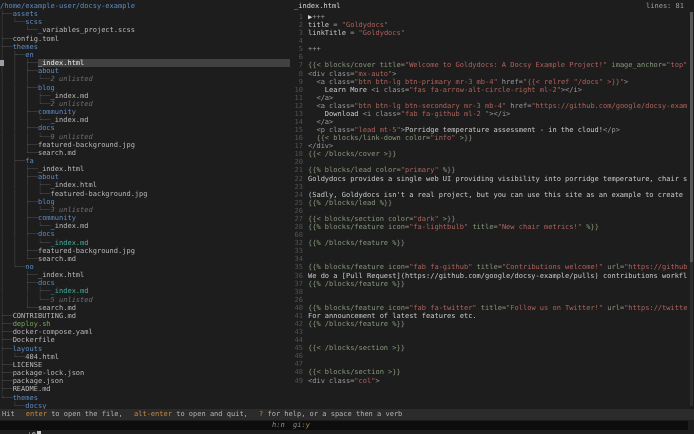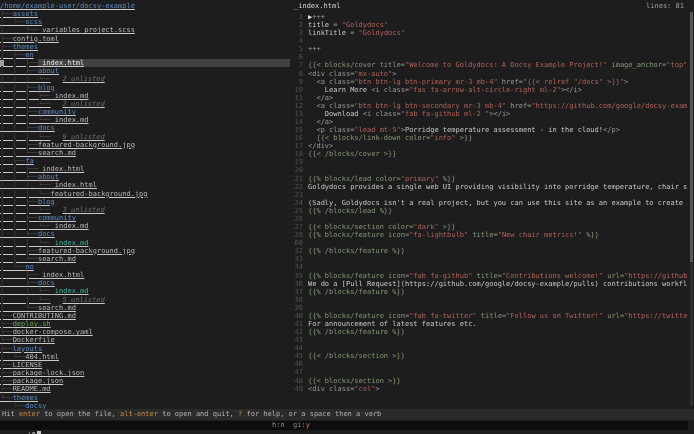--- a/index.html
+++ b/index.html
@@ -3,30 +3,30 @@
 <meta charset="utf-8">
 <style>
   html,body{margin:0;padding:0;background:#111;}
   #app{
     position:relative;width:694px;height:434px;overflow:hidden;
     background:var(--bg);
     font-family:"DejaVu Sans Mono","Liberation Mono",monospace;
     font-size:7px;color:var(--text-white);
   }
   
-  #tree{position:absolute;left:0;top:0;width:290px;height:408px;padding-top:2px;overflow:hidden;text-decoration:underline;}
+  #tree{position:absolute;left:0;top:0;width:290px;height:408px;padding-top:2px;overflow:hidden;}
   .trow{height:8.16px;line-height:8.16px;white-space:pre;display:flex;position:relative;}
   .trow .prefix{color:var(--guide);flex:none;}
   .trow .nm{flex:none;}
   .trow .fill{flex:1;}
   .nm.dir{color:var(--dir);}
   .nm.file{color:var(--file);}
   .nm.exe{color:var(--exe);}
   .nm.cyan{color:var(--cyan);}
-  .nm.unlisted{color:var(--unlisted);font-style:italic;margin-left:12px;}
+  .nm.unlisted{color:var(--unlisted);font-style:italic;}
   .trow.sel .nm{background:var(--selbg);color:var(--selfg);}
   .trow.sel .fill{background:var(--selbg);}
   .edge-marker{position:absolute;left:0;top:1px;width:4px;height:6px;background:#9e9e9e;}
   
   #preview{position:absolute;left:292px;top:0;width:402px;height:409px;overflow:hidden;}
   .pv-header{height:11px;line-height:11px;display:flex;justify-content:space-between;padding:1px 10px 0 2px;}
   .pv-title{color:#d6d6d6;}
   .pv-lines{color:#9e9e9e;}
   #code{position:absolute;left:0;top:13px;right:7px;bottom:0;overflow:hidden;}
   .cline{height:8.08px;line-height:8.08px;white-space:pre;display:flex;overflow:hidden;}
@@ -36,22 +36,22 @@
   .sg-s{color:var(--str);}
   .sg-t{color:var(--text-white);}
   .sg-m{color:var(--tmpl);}
   .sg-mk{color:#d8d8d8;}
   .sb-track{position:absolute;right:1px;top:12px;height:394px;width:3px;background:#2e2e2e;}
   .sb-thumb{position:absolute;left:0;top:0;width:3px;height:250px;background:var(--sbthumb);}
   
   #statusbar{position:absolute;left:0;top:409px;width:694px;height:11px;background:var(--helpbg);
     line-height:11px;padding-left:2px;white-space:pre;box-sizing:border-box;color:#b2b2b2;}
   .sg-help{color:#b2b2b2;}
-  .sg-key{color:var(--key);}
-  #inputrow{position:absolute;left:0;top:420px;width:592px;height:14px;background:var(--bg);}
+  .sg-key{color:var(--key);margin-left:7px;}
+  #inputrow{position:absolute;left:0;top:420px;width:592px;height:14px;background:var(--bg);font-style:italic;}
   #inputbar{position:absolute;left:0;top:1px;width:686px;height:9px;background:var(--inputbg);
     line-height:9px;padding-left:2px;white-space:pre;}
   .cursor{display:inline-block;width:4px;height:7px;background:#c8c8c8;vertical-align:middle;margin-left:1px;}
   #flags{position:absolute;left:272px;top:0;line-height:9px;}
   .fl{color:#8a8a8a;}
   .flv-b{color:var(--flagb);}
   .flv-o{color:var(--key);}
 </style>
 </head>
 <body>
@@ -127,21 +127,20 @@
         <div class="cline"><span class="ln">9</span><span class="body"><span class="sg-g">  &lt;a class=</span><span class="sg-s">"btn btn-lg btn-primary mr-3 mb-4"</span><span class="sg-g"> href=</span><span class="sg-s">"{{&lt; relref "/docs" &gt;}}"</span><span class="sg-g">&gt;</span></span></div>
         <div class="cline"><span class="ln">10</span><span class="body"><span class="sg-t">    Learn More </span><span class="sg-g">&lt;i class=</span><span class="sg-s">"fas fa-arrow-alt-circle-right ml-2"</span><span class="sg-g">&gt;&lt;/i&gt;</span></span></div>
         <div class="cline"><span class="ln">11</span><span class="body"><span class="sg-g">  &lt;/a&gt;</span></span></div>
         <div class="cline"><span class="ln">12</span><span class="body"><span class="sg-g">  &lt;a class=</span><span class="sg-s">"btn btn-lg btn-secondary mr-3 mb-4"</span><span class="sg-g"> href=</span><span class="sg-s">"https://github.com/google/docsy-example"</span></span></div>
         <div class="cline"><span class="ln">13</span><span class="body"><span class="sg-t">    Download </span><span class="sg-g">&lt;i class=</span><span class="sg-s">"fab fa-github ml-2 "</span><span class="sg-g">&gt;&lt;/i&gt;</span></span></div>
         <div class="cline"><span class="ln">14</span><span class="body"><span class="sg-g">  &lt;/a&gt;</span></span></div>
         <div class="cline"><span class="ln">15</span><span class="body"><span class="sg-g">  &lt;p class=</span><span class="sg-s">"lead mt-5"</span><span class="sg-g">&gt;</span><span class="sg-t">Porridge temperature assessment - in the cloud!</span><span class="sg-g">&lt;/p&gt;</span></span></div>
         <div class="cline"><span class="ln">16</span><span class="body"><span class="sg-m">  {{&lt; blocks/link-down color=</span><span class="sg-s">"info"</span><span class="sg-m"> &gt;}}</span></span></div>
         <div class="cline"><span class="ln">17</span><span class="body"><span class="sg-g">&lt;/div&gt;</span></span></div>
         <div class="cline"><span class="ln">18</span><span class="body"><span class="sg-m">{{&lt; /blocks/cover &gt;}}</span></span></div>
-        <div class="cline"><span class="ln">19</span><span class="body"></span></div>
         <div class="cline"><span class="ln">20</span><span class="body"></span></div>
         <div class="cline"><span class="ln">21</span><span class="body"><span class="sg-m">{{% blocks/lead color=</span><span class="sg-s">"primary"</span><span class="sg-m"> %}}</span></span></div>
         <div class="cline"><span class="ln">22</span><span class="body"><span class="sg-t">Goldydocs provides a single web UI providing visibility into porridge temperature, chair size, a</span></span></div>
         <div class="cline"><span class="ln">23</span><span class="body"></span></div>
         <div class="cline"><span class="ln">24</span><span class="body"><span class="sg-t">(Sadly, Goldydocs isn't a real project, but you can use this site as an example to create your o</span></span></div>
         <div class="cline"><span class="ln">25</span><span class="body"><span class="sg-m">{{% /blocks/lead %}}</span></span></div>
         <div class="cline"><span class="ln">26</span><span class="body"></span></div>
         <div class="cline"><span class="ln">27</span><span class="body"><span class="sg-m">{{&lt; blocks/section color=</span><span class="sg-s">"dark"</span><span class="sg-m"> &gt;}}</span></span></div>
         <div class="cline"><span class="ln">28</span><span class="body"><span class="sg-m">{{% blocks/feature icon=</span><span class="sg-s">"fa-lightbulb"</span><span class="sg-m"> title=</span><span class="sg-s">"New chair metrics!"</span><span class="sg-m"> %}}</span></span></div>
         <div class="cline"><span class="ln">60</span><span class="body"></span></div>

